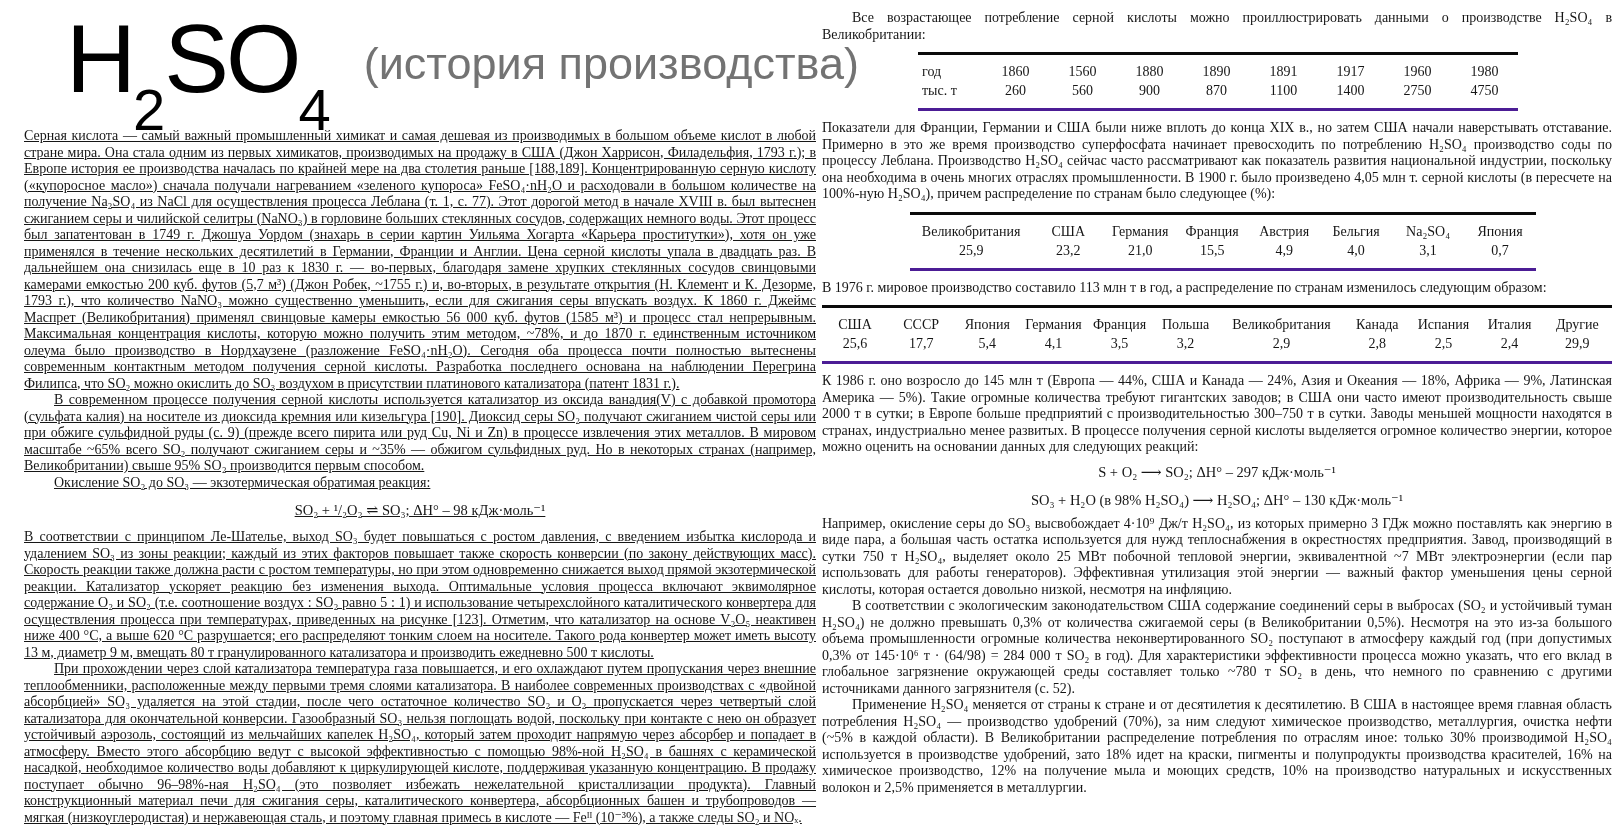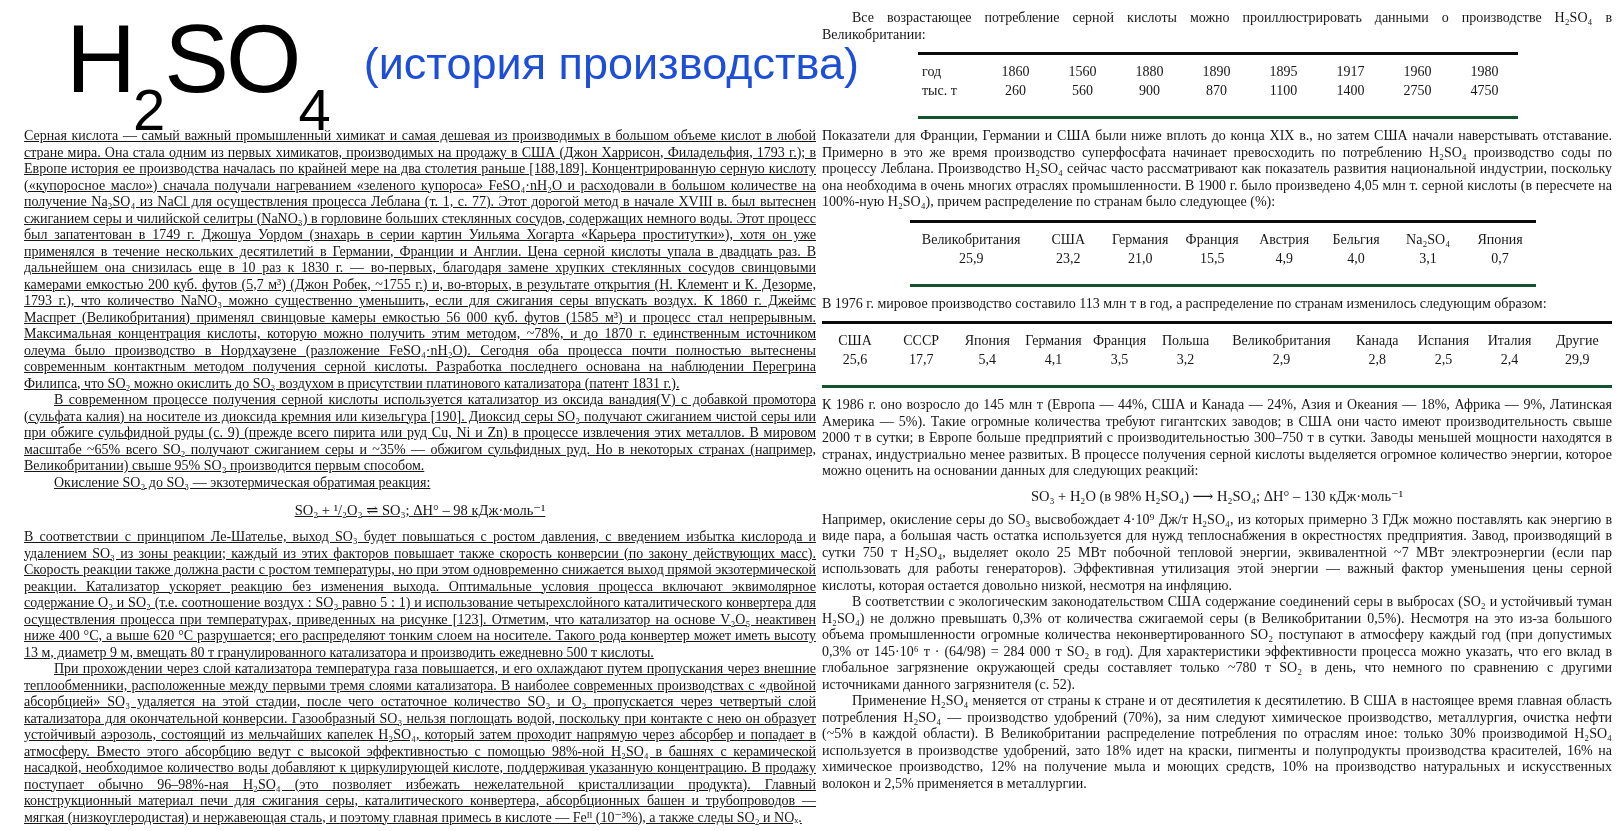--- a/index.html
+++ b/index.html
@@ -21,41 +21,41 @@
     white-space:nowrap;
   }
   .formula-big {
     font-weight:normal; font-size:97px; line-height:1;
     letter-spacing:-3px; color:#000;margin-left:32px;
   }
   .formula-big .big-sub {
     font-size:58px; vertical-align:-38px; letter-spacing:-1px;
   }
   .title-subtitle {
-    font-size:45px; font-weight:normal; color:#1d4ed8;
+    font-size:45px; font-weight:normal; color:#737373;
     margin-left:34px; margin-top:28px; letter-spacing:0px;
   }
   
   .col { position:absolute; text-align:justify; font-size:14px; line-height:16.5px; }
   .col-left  { left:24px;  top:128px; width:792px;text-decoration:underline; }
   .col-right { left:822px; top:10px;  width:790px; }
   p.body-text { text-align:justify; }
   p.indent { text-indent:30px; }
   
   .equation {
     text-align:center; font-size:14.5px; line-height:24px;
     font-family:"Liberation Serif","DejaVu Serif","DejaVu Sans",serif;
     margin:7px 0 7px 0;
   }
   .eq-group .equation { margin:4px 0; }
   
   .ptable {
     border-top:3px solid #0a0a0a;
-    border-bottom:3px solid #14532d;
-    padding:7px 0 16px 0;
+    border-bottom:3px solid #4c1d95;
+    padding:7px 0 8px 0;
     margin:9px 0 9px 0;
     font-size:14px;
   }
   .t-row { display:flex; line-height:19px; }
   .t-cell { flex:1; text-align:center; white-space:nowrap; }
   .uk-table { margin-left:96px; width:600px; }
   .uk-table .t-cell:first-child { flex:0 0 64px; text-align:left; padding-left:4px; }
   .table-1900 { margin-left:88px; width:626px; }
   .table-1900 .t-cell:first-child { flex:1.7; }
   .table-1976 { width:100%; }
@@ -83,21 +83,21 @@
 
   <div class="col col-right">
     <p class="body-text indent">Все возрастающее потребление серной кислоты можно проиллюстрировать данными о производстве H₂SO₄ в Великобритании:</p>
     <div class="ptable uk-table">
         <div class="t-row">
           <span class="t-cell">год</span>
           <span class="t-cell">1860</span>
           <span class="t-cell">1560</span>
           <span class="t-cell">1880</span>
           <span class="t-cell">1890</span>
-          <span class="t-cell">1895</span>
+          <span class="t-cell">1891</span>
           <span class="t-cell">1917</span>
           <span class="t-cell">1960</span>
           <span class="t-cell">1980</span>
         </div>
         <div class="t-row">
           <span class="t-cell">тыс. т</span>
           <span class="t-cell">260</span>
           <span class="t-cell">560</span>
           <span class="t-cell">900</span>
           <span class="t-cell">870</span>
@@ -154,20 +154,21 @@
           <span class="t-cell">3,2</span>
           <span class="t-cell">2,9</span>
           <span class="t-cell">2,8</span>
           <span class="t-cell">2,5</span>
           <span class="t-cell">2,4</span>
           <span class="t-cell">29,9</span>
         </div>
       </div>
     <p class="body-text">К 1986 г. оно возросло до 145 млн т (Европа — 44%, США и Канада — 24%, Азия и Океания — 18%, Африка — 9%, Латинская Америка — 5%). Такие огромные количества требуют гигантских заводов; в США они часто имеют производительность свыше 2000 т в сутки; в Европе больше предприятий с производительностью 300–750 т в сутки. Заводы меньшей мощности находятся в странах, индустриально менее развитых. В процессе получения серной кислоты выделяется огромное количество энергии, которое можно оценить на основании данных для следующих реакций:</p>
     <div class="eq-group">
+      <div class="equation">S + O₂ ⟶ SO₂;  ΔH° – 297 кДж·моль⁻¹</div>
       <div class="equation">SO₃ + H₂O (в 98% H₂SO₄) ⟶ H₂SO₄;  ΔH° – 130 кДж·моль⁻¹</div>
     </div>
     <p class="body-text">Например, окисление серы до SO₃ высвобождает 4·10⁹ Дж/т H₂SO₄, из которых примерно 3 ГДж можно поставлять как энергию в виде пара, а большая часть остатка используется для нужд теплоснабжения в окрестностях предприятия. Завод, производящий в сутки 750 т H₂SO₄, выделяет около 25 МВт побочной тепловой энергии, эквивалентной ~7 МВт электроэнергии (если пар использовать для работы генераторов). Эффективная утилизация этой энергии — важный фактор уменьшения цены серной кислоты, которая остается довольно низкой, несмотря на инфляцию.</p>
     <p class="body-text indent">В соответствии с экологическим законодательством США содержание соединений серы в выбросах (SO₂ и устойчивый туман H₂SO₄) не должно превышать 0,3% от количества сжигаемой серы (в Великобритании 0,5%). Несмотря на это из-за большого объема промышленности огромные количества неконвертированного SO₂ поступают в атмосферу каждый год (при допустимых 0,3% от 145·10⁶ т · (64/98) = 284 000 т SO₂ в год). Для характеристики эффективности процесса можно указать, что его вклад в глобальное загрязнение окружающей среды составляет только ~780 т SO₂ в день, что немного по сравнению с другими источниками данного загрязнителя (с. 52).</p>
     <p class="body-text indent">Применение H₂SO₄ меняется от страны к стране и от десятилетия к десятилетию. В США в настоящее время главная область потребления H₂SO₄ — производство удобрений (70%), за ним следуют химическое производство, металлургия, очистка нефти (~5% в каждой области). В Великобритании распределение потребления по отраслям иное: только 30% производимой H₂SO₄ используется в производстве удобрений, зато 18% идет на краски, пигменты и полупродукты производства красителей, 16% на химическое производство, 12% на получение мыла и моющих средств, 10% на производство натуральных и искусственных волокон и 2,5% применяется в металлургии.</p>
 
   </div>
 
 </div>
 

